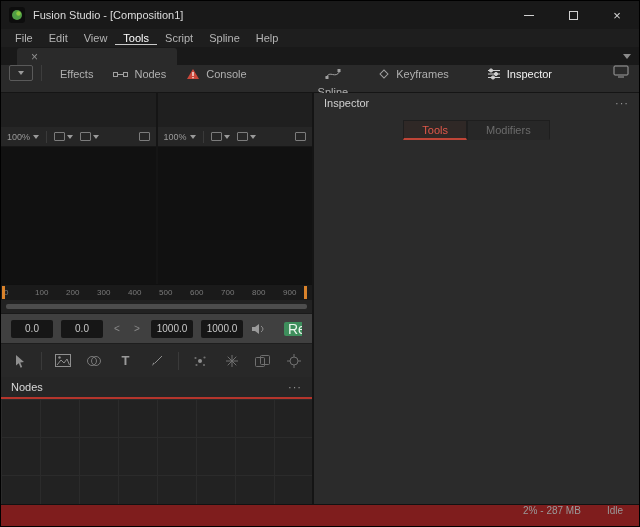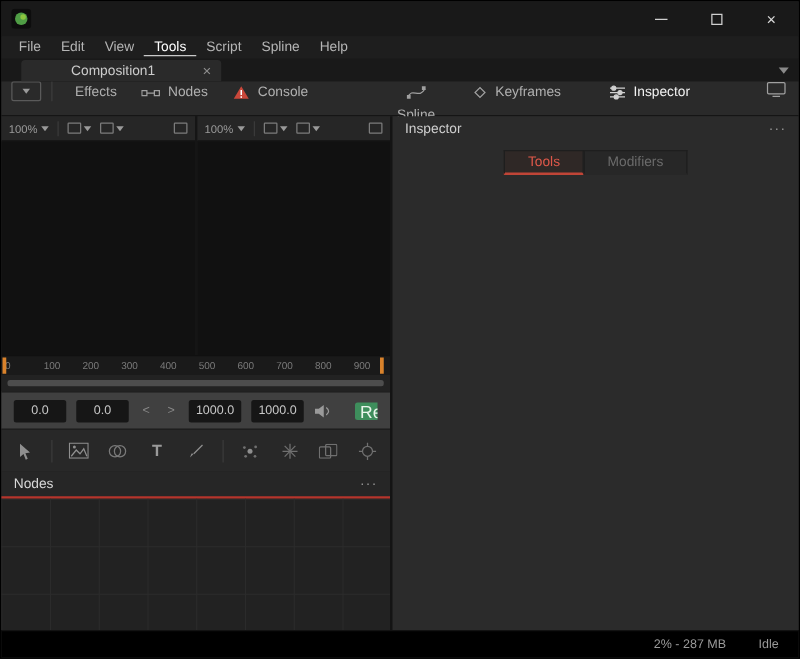--- a/index.html
+++ b/index.html
@@ -40,21 +40,21 @@
 
   
   .content { flex:1; display:flex; min-height:0; }
   .left-panel { width:311px; flex:none; display:flex; flex-direction:column; background:#1f1f1f; }
   .inspector { flex:1; background:#2b2b2b; border-left:2px solid #141414; display:flex; flex-direction:column; }
 
   
   .viewers { height:191px; display:flex; flex:none; }
   .viewer { flex:1; display:flex; flex-direction:column; min-width:0; }
   .viewer + .viewer { border-left:2px solid #151515; }
-  .viewer-toolbar { height:20px; background:#262626; border-bottom:1px solid #171717; display:flex; align-items:center; padding:0 6px; gap:7px; color:#9a9a9a; font-size:9px; }
+  .viewer-toolbar { height:20px; background:#262626; border-bottom:1px solid #171717; display:flex; align-items:center; padding:0 6px; gap:7px; color:#9a9a9a; font-size:9px;margin-top:34px; }
   .zoom { display:flex; align-items:center; gap:3px; }
   .vt-sep { width:1px; height:12px; background:#3a3a3a; }
   .vt-group { display:flex; align-items:center; gap:2px; }
   .vt-icon { width:11px; height:9px; border:1px solid #7c7c7c; border-radius:1px; }
   .vt-spacer { flex:1; }
   .viewer-canvas { flex:1; background:#111111; }
 
   
   .ruler { height:16px; background:#1a1a1a; border-top:1px solid #101010; position:relative; display:flex; align-items:center; padding-left:3px; font-size:8px; color:#7a7a7a; flex:none; }
   .ruler-tick { width:31px; flex:none; }
@@ -86,37 +86,38 @@
     background-size:39px 38px; }
 
   
   .inspector-header { height:20px; display:flex; align-items:center; padding:0 10px; color:#cfcfcf; font-size:11px; flex:none; }
   .inspector-tabs { display:flex; justify-content:center; margin-top:7px; flex:none; }
   .insp-tab { height:20px; padding:0 18px; display:flex; align-items:center; font-size:11px; color:#6b6b6b; background:#272727; border:1px solid #1e1e1e; border-bottom:2px solid transparent; }
   .insp-tab.active { color:#e0584a; background:#2f2826; border-bottom:2px solid #c04537; }
   .inspector-body { flex:1; }
 
   
-  .statusbar { height:22px; background:#000000; border-top:1px solid #121212; display:flex; align-items:center; justify-content:flex-end; gap:26px; padding:0 16px; color:#9a9a9a; font-size:10px; flex:none; }
+  .statusbar { height:22px; background:#7f1d1d; border-top:1px solid #121212; display:flex; align-items:flex-start; justify-content:flex-end; gap:26px; padding:0 16px; color:#9a9a9a; font-size:10px; flex:none; }
 
   svg { display:block; }
 </style>
 </head>
 <body>
 
 <div class="app">
 
   <div class="titlebar">
     <span>
       <svg width="16" height="16">
           <rect width="16" height="16" rx="3" fill="#0d0d0d"></rect>
         <circle cx="8" cy="8" r="5" fill="#4f9d45"></circle>
           <circle cx="9.5" cy="6.5" r="2.2" fill="#8cc63f"></circle>
         </svg>
     </span>
+    <span class="title-text">Fusion Studio - [Composition1]</span>
     <div class="win-btns">
       <div class="win-btn">
           <div class="min-glyph"></div>
         </div>
       <div class="win-btn">
           <div class="max-glyph"></div>
         </div>
       <div class="win-btn">×</div>
     </div>
   </div>
@@ -126,21 +127,20 @@
     <span class="menu-item">Edit</span>
     <span class="menu-item">View</span>
     <span class="menu-item active">Tools</span>
     <span class="menu-item">Script</span>
     <span class="menu-item">Spline</span>
     <span class="menu-item">Help</span>
   </div>
 
   <div class="tabbar">
     <div class="tab">
-      <span class="tab-label">Composition1</span>
       <span class="tab-close">×</span>
     </div>
     <div class="tab-dd"></div>
   </div>
 
   <div class="main-toolbar">
     <div class="toggle-btn">
       <div class="caret"></div>
     </div>
     <div class="tb-sep"></div>

